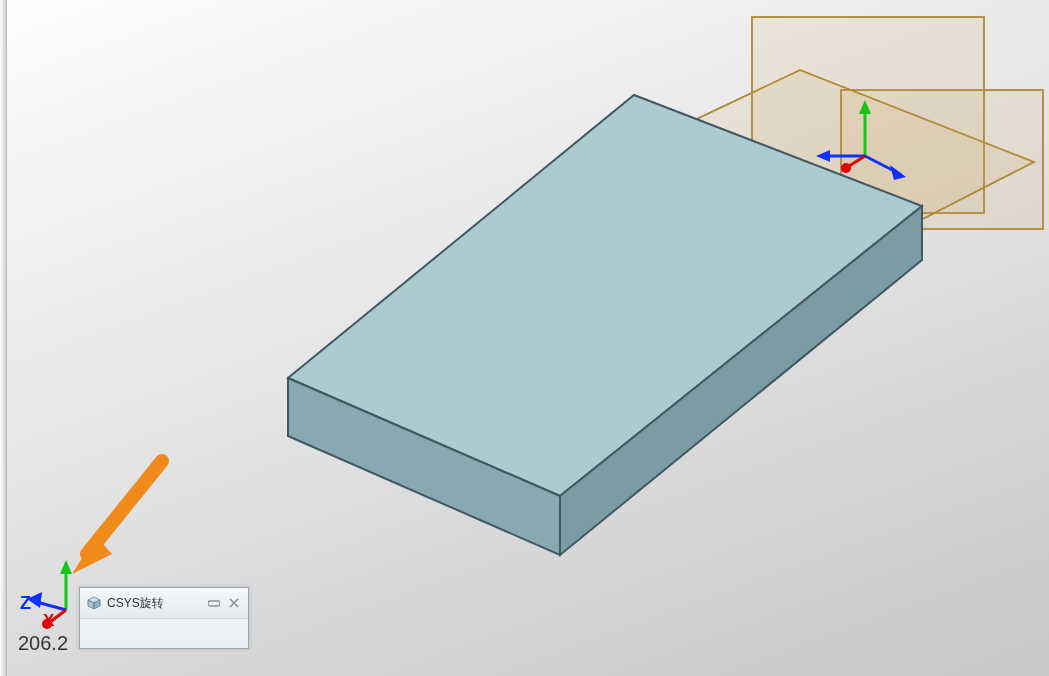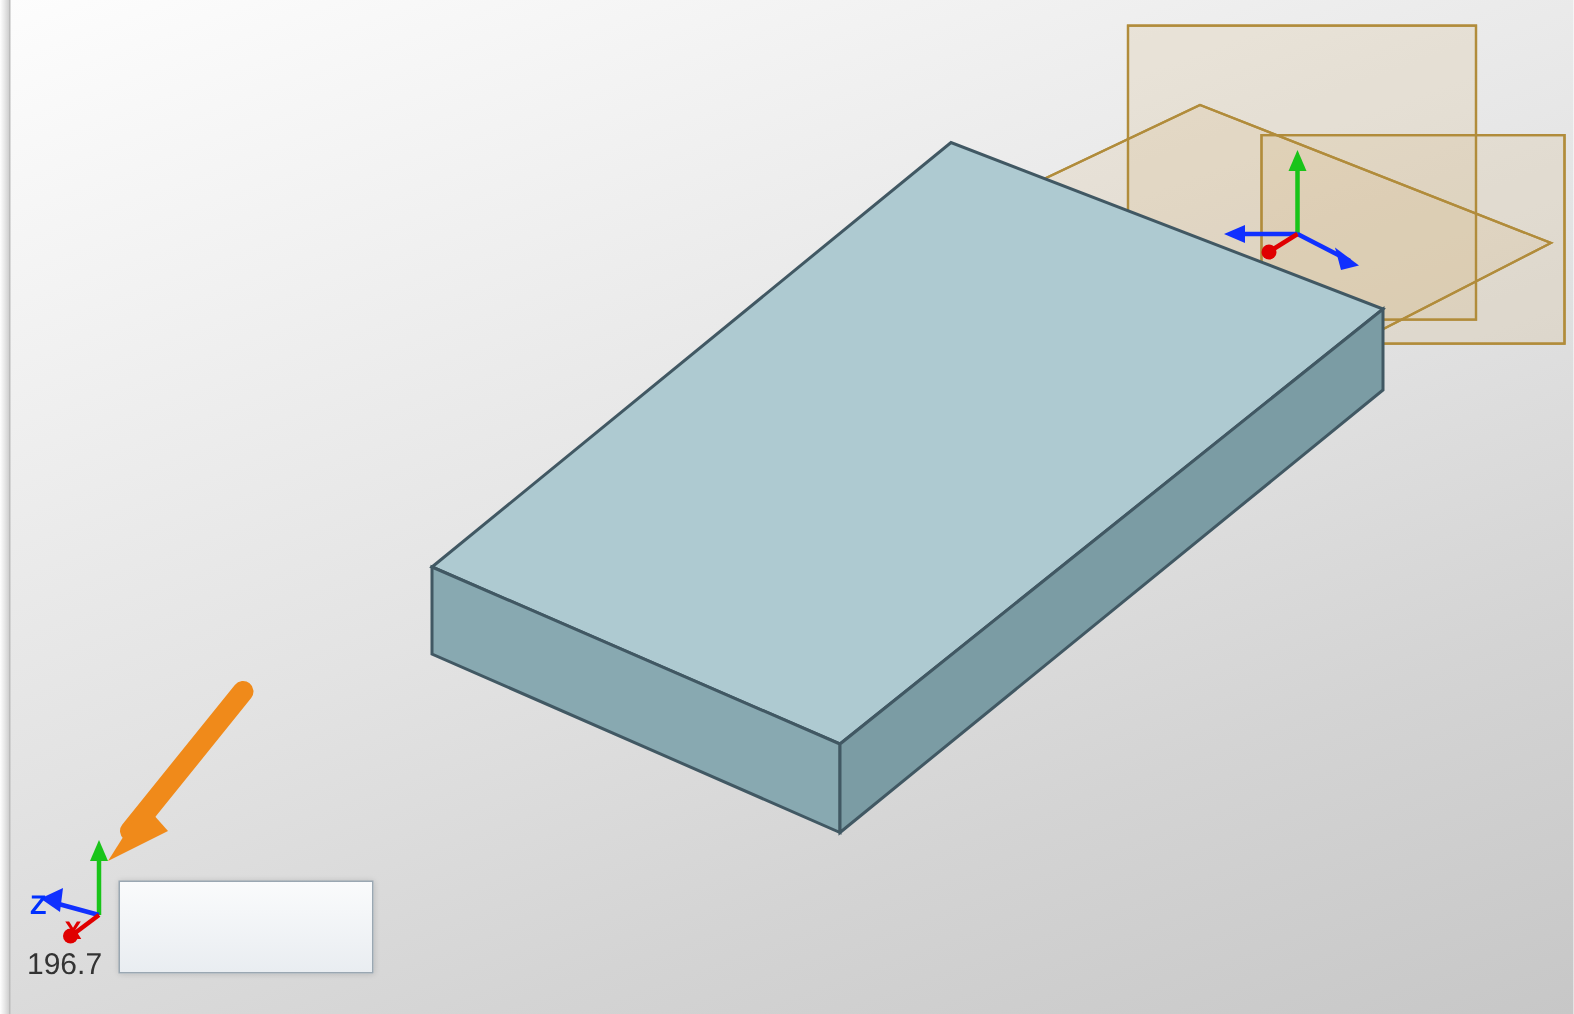--- a/index.html
+++ b/index.html
@@ -179,17 +179,38 @@
       <line x1="66" y1="610" x2="33" y2="601" stroke="#1030ff" stroke-width="3"></line>
       <polygon points="27,599 42,592 40,608" fill="#1030ff"></polygon>
 
       <line x1="66" y1="610" x2="50" y2="622" stroke="#e00000" stroke-width="3"></line>
       <circle cx="47" cy="624" r="5" fill="#e00000"></circle>
     </g>
   </svg>
 
   <div class="axis-label-z">Z</div>
   <div class="axis-label-x">X</div>
-  <div class="readout">196.7</div>
+  <div class="readout">206.2</div>
 
   <div class="dialog">
+    <div class="dialog-title">
+      <span class="icon">
+        <svg width="14" height="14" viewBox="0 0 14 14">
+          <polygon points="7,1 13,4 7,7 1,4" fill="#cfe4ef" stroke="#5a7f93" stroke-width="0.8"></polygon>
+          <polygon points="1,4 7,7 7,13 1,10" fill="#a9c6d3" stroke="#5a7f93" stroke-width="0.8"></polygon>
+          <polygon points="13,4 7,7 7,13 13,10" fill="#92b2c0" stroke="#5a7f93" stroke-width="0.8"></polygon>
+        </svg>
+      </span>
+      <span class="title-text">CSYS旋转</span>
+      <span class="win-btn">
+        <svg width="12" height="10" viewBox="0 0 12 10">
+            <rect x="0" y="3" width="12" height="5" rx="2" fill="none" stroke="#878f96" stroke-width="1.3"></rect>
+          </svg>
+      </span>
+      <span class="win-btn">
+        <svg width="10" height="10" viewBox="0 0 10 10">
+            <line x1="1" y1="1" x2="9" y2="9" stroke="#878f96" stroke-width="1.6"></line>
+            <line x1="9" y1="1" x2="1" y2="9" stroke="#878f96" stroke-width="1.6"></line>
+          </svg>
+      </span>
+    </div>
   </div>
 </div>
 
 </body></html>

